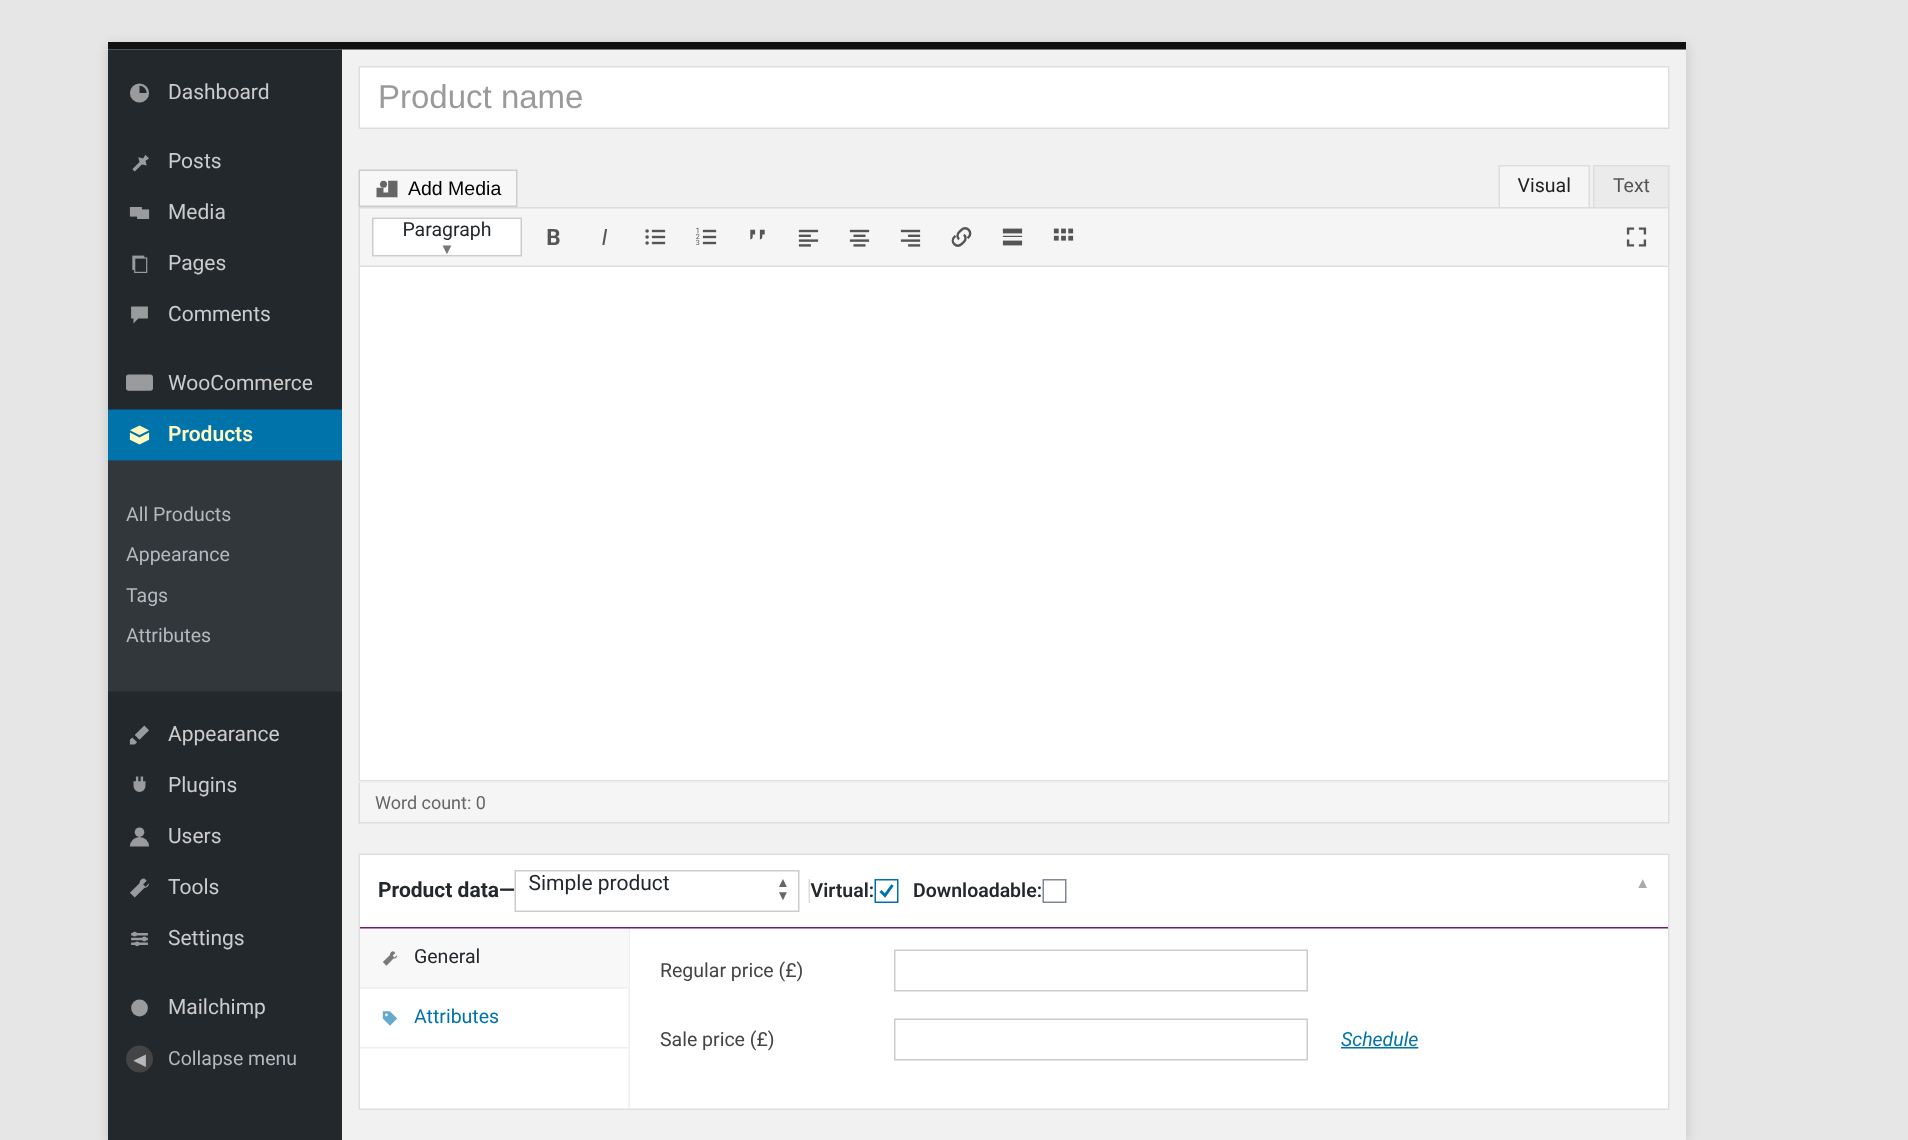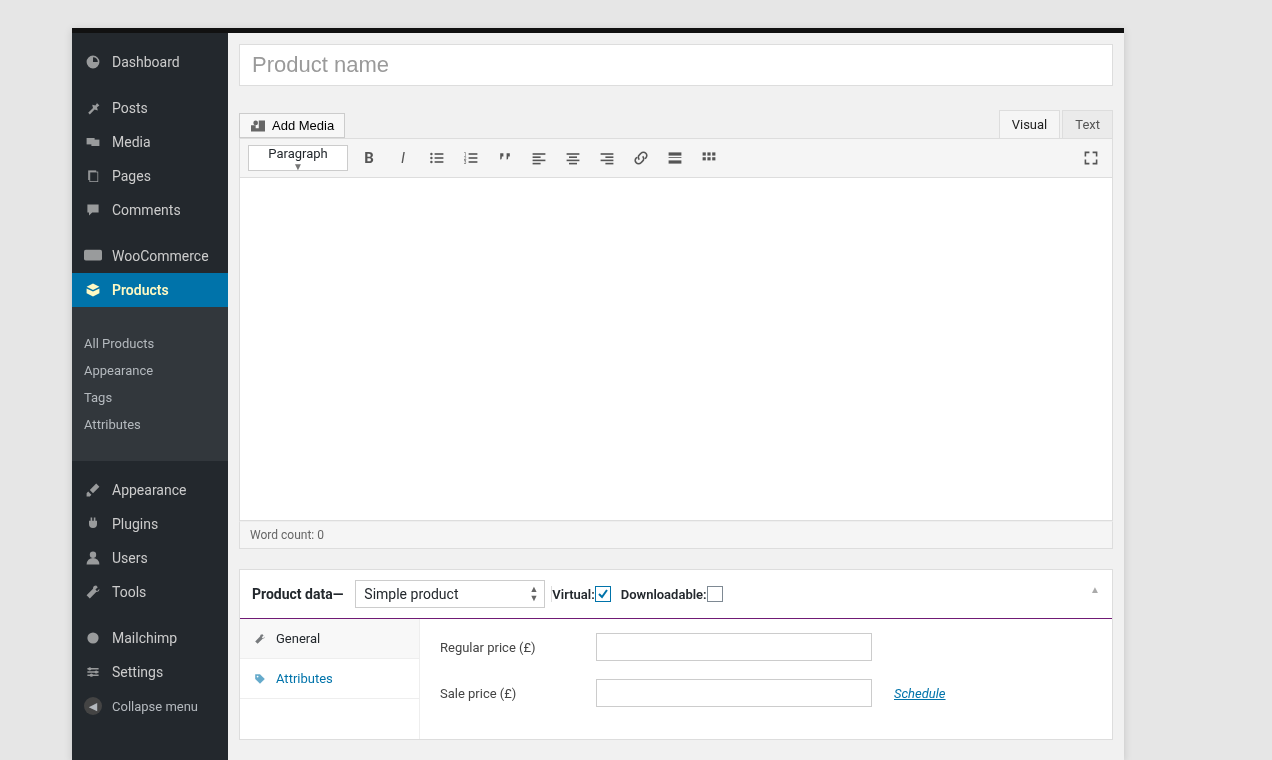--- a/index.html
+++ b/index.html
@@ -195,23 +195,21 @@
 .pd-dash { font-size: 14px; font-weight: 700; }
 .pd-select {
   height: 28px;
   border: 1px solid #ccc;
   padding: 0 22px 0 8px;
   font-size: 14px;
   background: #fff;
   cursor: pointer;
   position: relative;
   display: flex;
-  align-items: center;
   min-width: 190px;
-  margin-left: 12px;
 }
 .pd-select .arrows {
   position: absolute; right: 6px; top: 4px;
   font-size: 9px; line-height: 9px; color: #666;
 }
 .pd-divider {
   width: 1px;
   height: 16px;
   background: #ddd;
   margin-left: 6px;
@@ -366,39 +364,39 @@
         <span>Users</span>
       </div>
       <div class="sidebar-item">
         <span class="icon">
             <svg width="16" height="16" viewBox="0 0 20 20" fill="currentColor">
               <path d="M14 2a4 4 0 00-4 4l-8 8 4 4 8-8a4 4 0 004-4l-3 3-2-2 3-3z"></path>
             </svg>
           </span>
         <span>Tools</span>
       </div>
-      <div class="sidebar-item sidebar-group-top">
-        <span class="icon">
-            <svg width="16" height="16" viewBox="0 0 20 20" fill="currentColor">
-              <circle cx="10" cy="10" r="7"></circle>
-            </svg>
-          </span>
-        <span>Mailchimp</span>
-      </div>
-
       <div class="sidebar-item">
         <span class="icon">
             <svg width="16" height="16" viewBox="0 0 20 20" fill="currentColor">
               <path d="M3 5h14v2H3zm0 4h14v2H3zm0 4h14v2H3z"></path>
               <circle cx="6" cy="6" r="2"></circle>
               <circle cx="14" cy="10" r="2"></circle>
               <circle cx="8" cy="14" r="2"></circle>
             </svg>
           </span>
         <span>Settings</span>
+      </div>
+
+      <div class="sidebar-item sidebar-group-top">
+        <span class="icon">
+            <svg width="16" height="16" viewBox="0 0 20 20" fill="currentColor">
+              <circle cx="10" cy="10" r="7"></circle>
+            </svg>
+          </span>
+        <span>Mailchimp</span>
       </div>
       <div class="collapse-row">
         <span class="circle">◀</span>
         <span>Collapse menu</span>
       </div>
     </nav>
 
     <main class="main">
 
       <input type="text" class="title-input" placeholder="Product name" style="">

